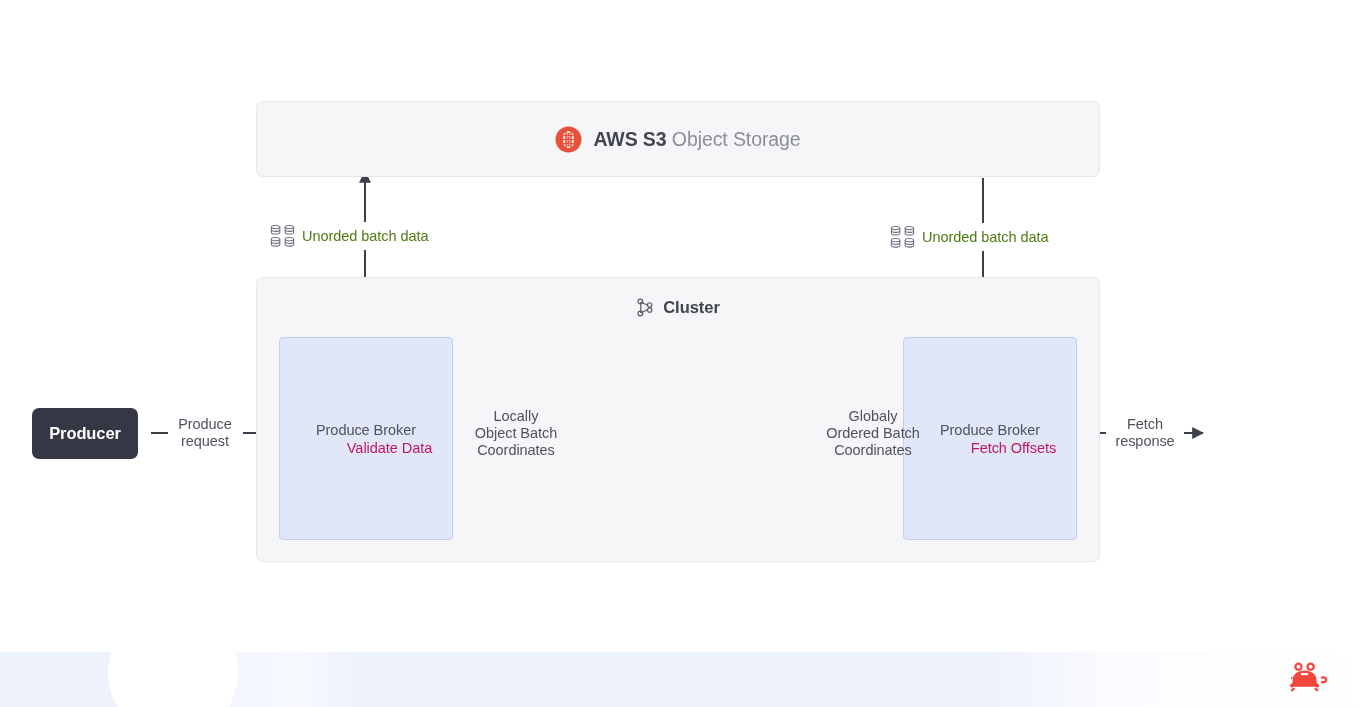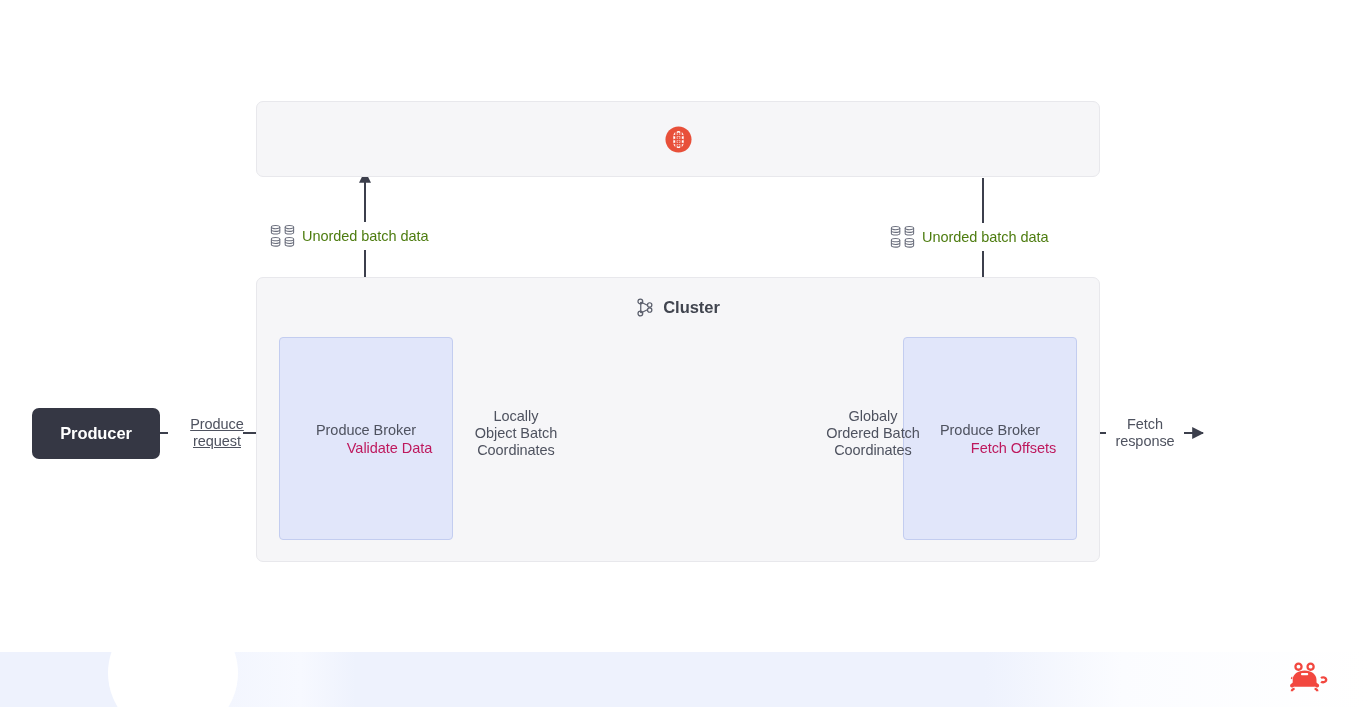--- a/index.html
+++ b/index.html
@@ -144,35 +144,35 @@
     background: #353744;
     border-radius: 7px;
     display: flex;
     align-items: center;
     justify-content: center;
     color: #ffffff;
     font-size: 16.5px;
     font-weight: bold;
     letter-spacing: -0.1px;
   }
-  #endpoint-producer { left: 32px; width: 128px; }
+  #endpoint-producer { left: 32px; width: 106px; }
   #endpoint-consumer { left: 1209px; width: 116px; }
 
   
   .flow-label {
     position: absolute;
     text-align: center;
     font-size: 14.5px;
     line-height: 17px;
     color: #4e525f;
     letter-spacing: -0.05px;
     white-space: pre-line;
     transform: translateY(-50%);
   }
-  #label-produce-request  { left: 180px;  top: 433px; width: 74px; text-decoration: underline; }
+  #label-produce-request  { left: 168px;  top: 433px; width: 74px; }
   #label-locally-ordered  { left: 460px;  top: 433px; width: 112px; }
   #label-globaly-ordered  { left: 817px;  top: 433px; width: 112px; }
   #label-fetch-response   { left: 1107px; top: 433px; width: 76px; }
 
   
   .data-label {
     position: absolute;
     display: flex;
     align-items: center;
     gap: 7px;
@@ -254,20 +254,21 @@
       <rect x="10.6" y="5.2" width="1.6" height="17.6" fill="#e8503a"></rect>
       <rect x="15.8" y="5.2" width="1.6" height="17.6" fill="#e8503a"></rect>
       <rect x="8.6" y="9.2" width="10.8" height="1.5" fill="#e8503a"></rect>
       <rect x="8.6" y="13.3" width="10.8" height="1.5" fill="#e8503a"></rect>
       <rect x="8.6" y="17.4" width="10.8" height="1.5" fill="#e8503a"></rect>
       <circle cx="14" cy="8" r="1.3" fill="#e8503a"></circle>
       <circle cx="14" cy="12.1" r="1.3" fill="#e8503a"></circle>
       <circle cx="14" cy="16.2" r="1.3" fill="#e8503a"></circle>
       <circle cx="14" cy="20.3" r="1.3" fill="#e8503a"></circle>
     </svg>
+    <div class="s3-title"><b>AWS S3</b><span>&nbsp;</span><span>Object Storage</span></div>
   </div>
 
   <div class="data-label" id="data-label-left">
     <svg class="db-grid-icon" viewBox="0 0 26 24" xmlns="http://www.w3.org/2000/svg">
       <g fill="none" stroke="#6b6f7d" stroke-width="1.1">
         <g>
           <ellipse cx="5.8" cy="3.2" rx="4.4" ry="1.7"></ellipse>
           <path d="M1.4 3.2 v5.6 c0 .95 1.97 1.7 4.4 1.7 s4.4-.75 4.4-1.7 V3.2"></path>
           <path d="M1.4 6.0 c0 .95 1.97 1.7 4.4 1.7 s4.4-.75 4.4-1.7"></path>
         </g>

